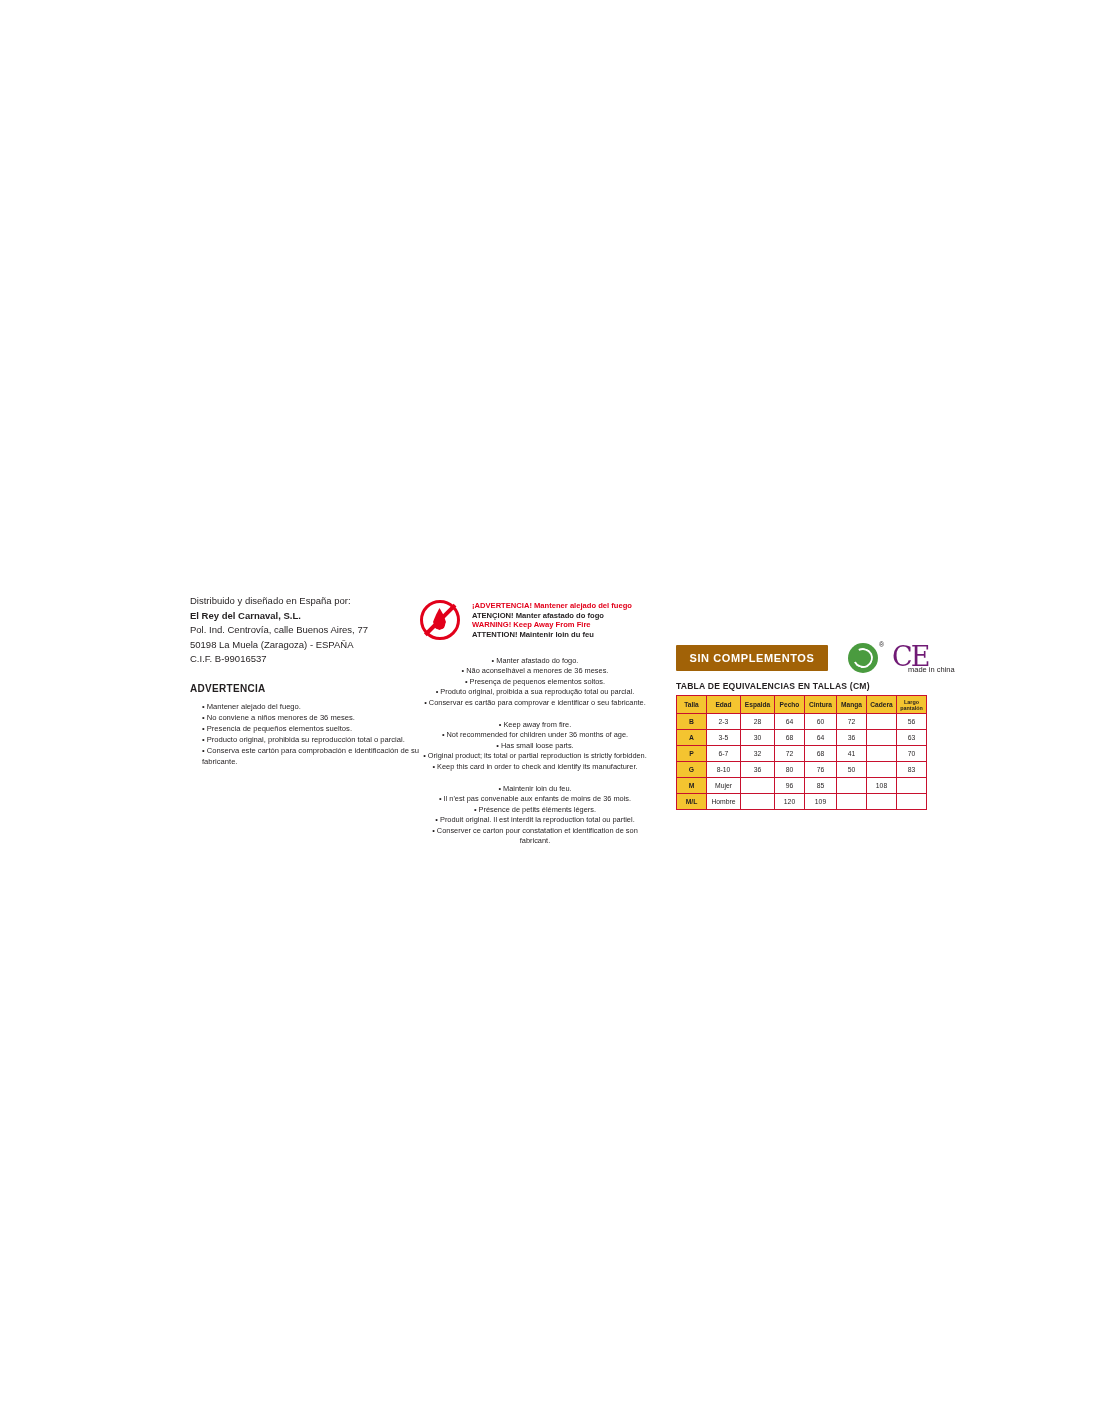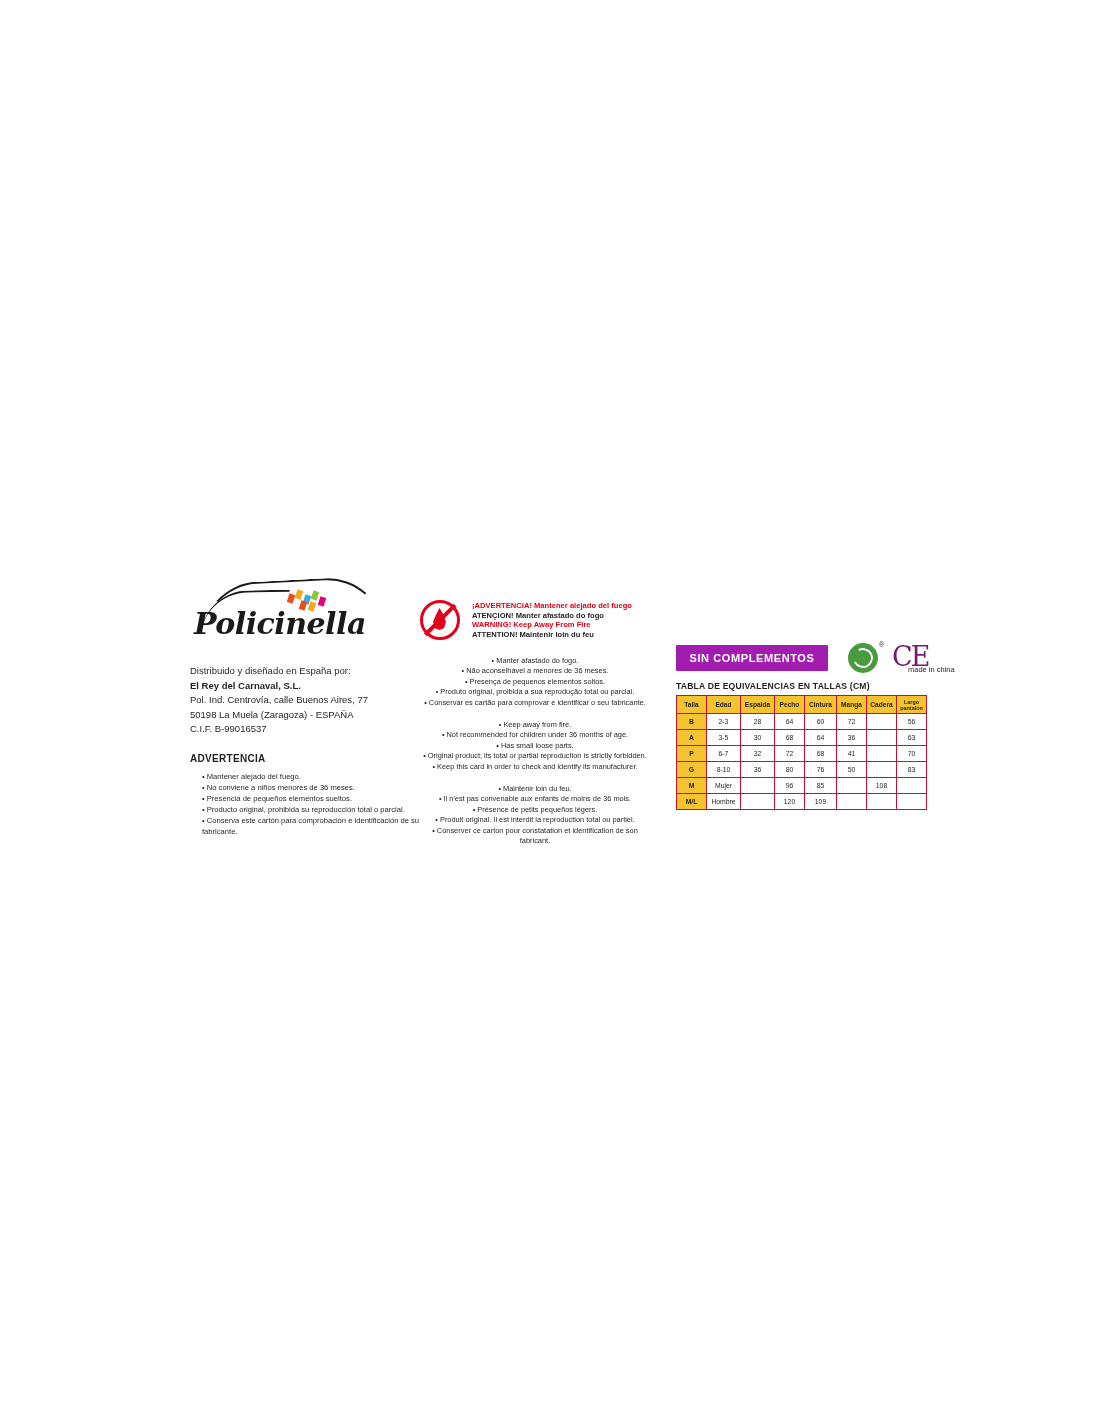--- a/index.html
+++ b/index.html
@@ -187,21 +187,21 @@
   
   .col-right {
     position: absolute;
     left: 676px;
     top: 645px;
     width: 270px;
   }
   .sin-banner {
     width: 152px;
     height: 26px;
-    background: #a21caf;
+    background: #a16207;
     color: #ffffff;
     font-size: 11px;
     font-weight: bold;
     letter-spacing: 0.6px;
     display: flex;
     align-items: center;
     justify-content: center;
     border-radius: 1px;
   }
   .marks {
@@ -300,33 +300,20 @@
   table.sizes col.c6 { width: 30px; }
   table.sizes col.c7 { width: 30px; }
 </style>
 </head>
 <body>
 
 <div id="sheet">
 
   <div class="col-left">
 
-    <div class="logo-wrap">
-      <div class="logo-arc"></div>
-      <div class="logo-confetti">
-        <i class="cf1"></i>
-          <i class="cf2"></i>
-          <i class="cf3"></i>
-          <i class="cf4"></i>
-          <i class="cf5"></i>
-          <i class="cf6"></i>
-          <i class="cf7"></i>
-      </div>
-      <div class="logo-word">Policinella</div>
-    </div>
 
     <div class="addr">
       <div>Distribuido y diseñado en España por:</div>
       <div class="bold">El Rey del Carnaval, S.L.</div>
       <div>Pol. Ind. Centrovía, calle Buenos Aires, 77</div>
       <div>50198 La Muela (Zaragoza) - ESPAÑA</div>
       <div>C.I.F. B-99016537</div>
     </div>
 
     <div class="adv-title">ADVERTENCIA</div>
@@ -368,21 +355,21 @@
       <div>• Keep away from fire.</div>
       <div>• Not recommended for children under 36 months of age.</div>
       <div>• Has small loose parts.</div>
       <div>• Original product; its total or partial reproduction is strictly forbidden.</div>
       <div>• Keep this card in order to check and identify its manufacturer.</div>
     </div>
 
     <div class="mid-block gap">
       <div>• Maintenir loin du feu.</div>
       <div>• Il n'est pas convenable aux enfants de moins de 36 mois.</div>
-      <div>• Présence de petits pequeños légers.</div>
+      <div>• Présence de petits éléments légers.</div>
       <div>• Produit original. Il est interdit la reproduction total ou partiel.</div>
       <div>• Conserver ce carton pour constatation et identification de son</div>
       <div>fabricant.</div>
     </div>
   </div>
 
   <div class="col-right">
 
     <div class="sin-banner">SIN COMPLEMENTOS</div>
 

